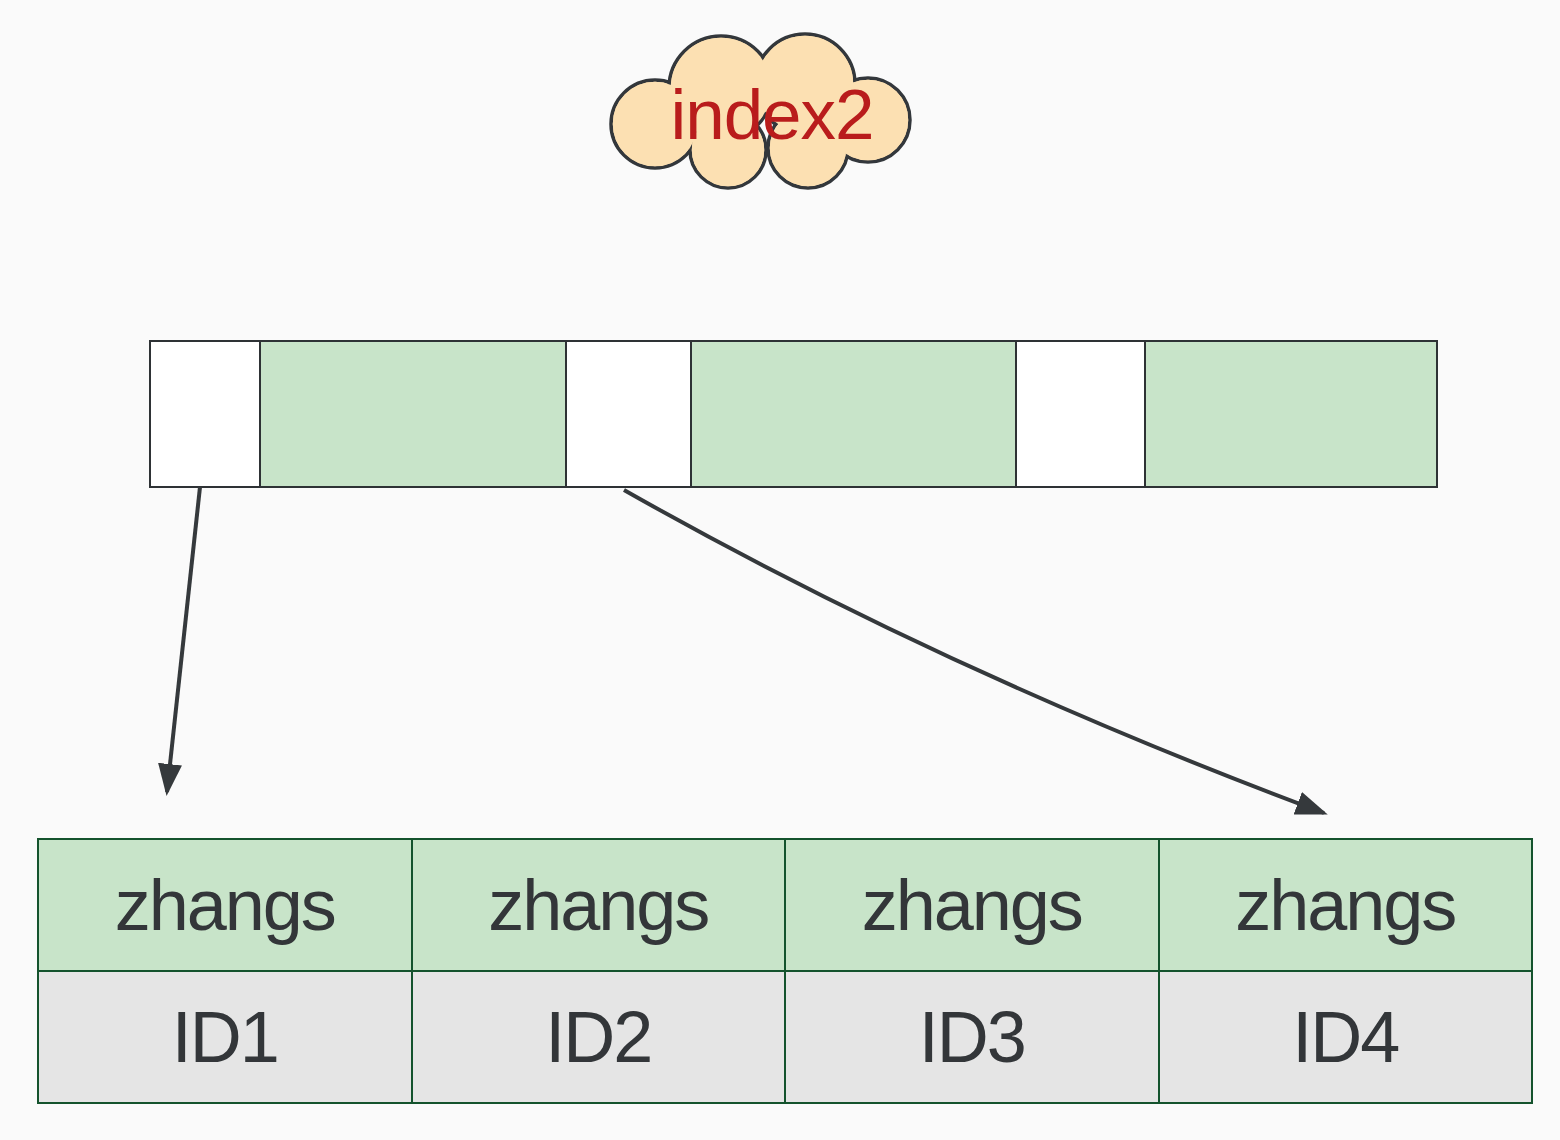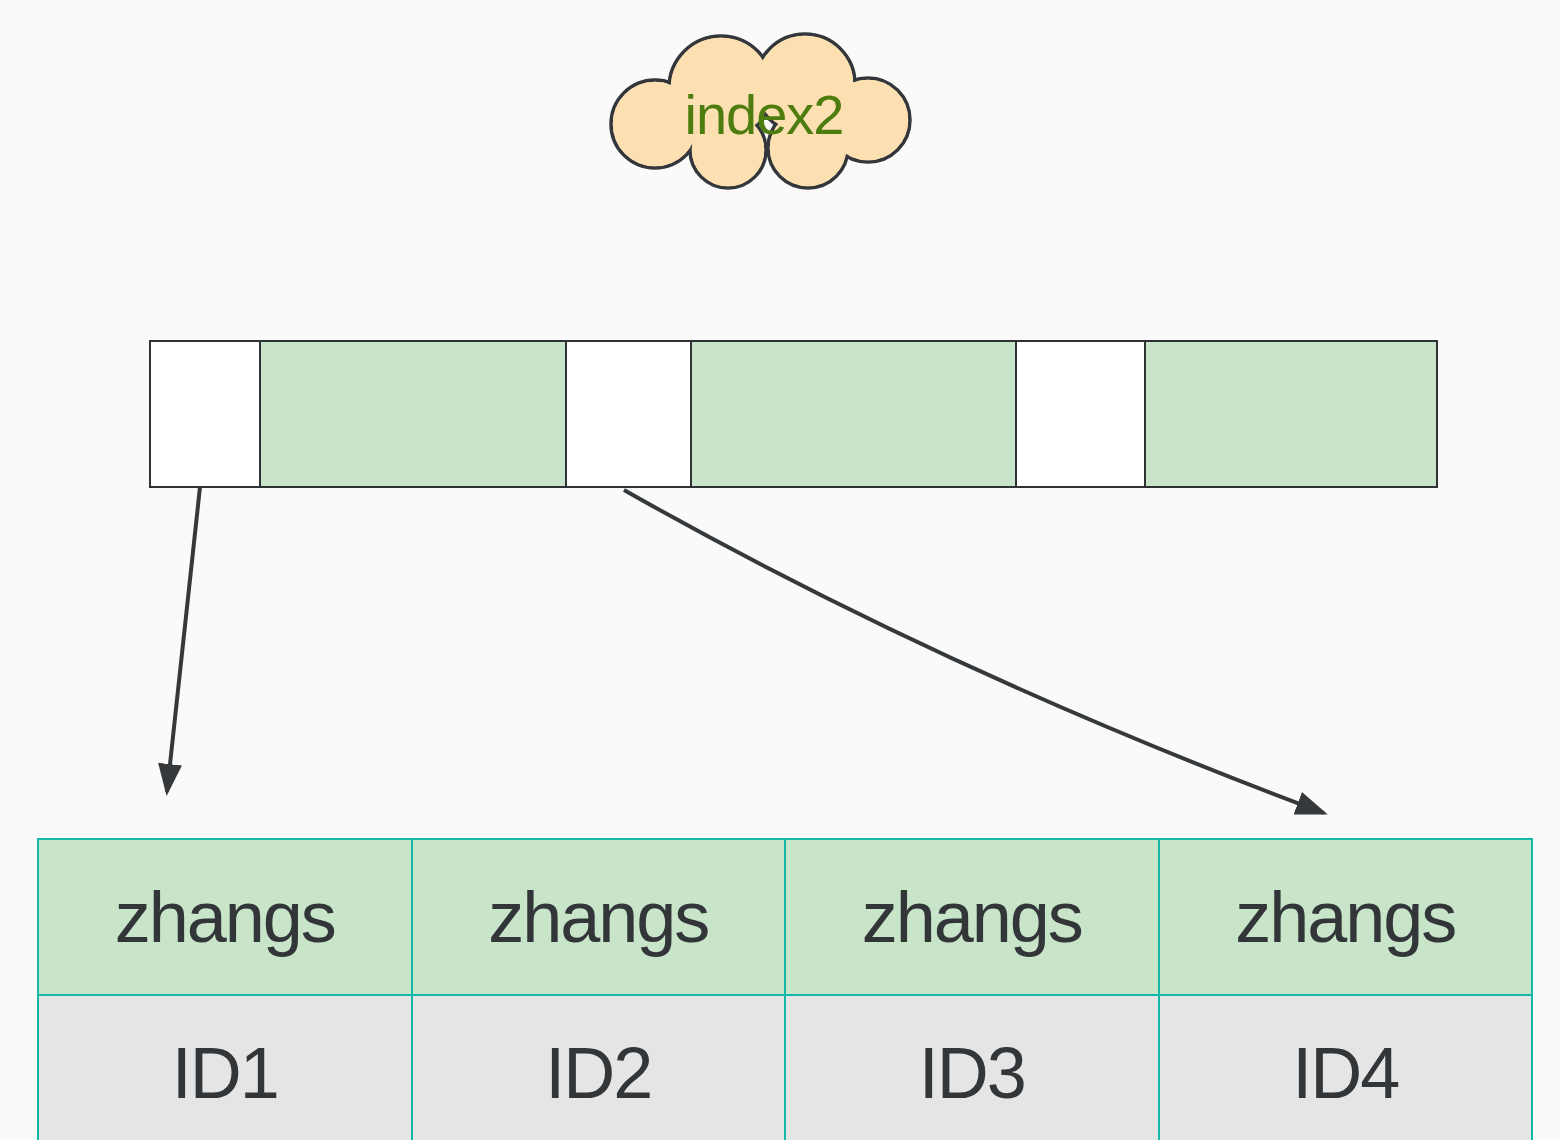--- a/index.html
+++ b/index.html
@@ -26,28 +26,28 @@
     height: 170px;
   }
   .cloud svg {
     position: absolute;
     left: 0; top: 0;
     width: 100%; height: 100%;
     overflow: visible;
   }
   .cloud-label {
     position: absolute;
-    left: 4px; top: 0;
+    left: 12px; top: 0;
     width: 100%; height: 100%;
     display: flex;
     align-items: center;
     justify-content: center;
-    font-size: 56px;
+    font-size: 71px;
     letter-spacing: -1px;
-    color: #4d7c0f;
+    color: #b91c1c;
     padding-top: 2px;
     box-sizing: border-box;
   }
 
   
   .index-bar {
     position: absolute;
     left: 149px;
     top: 340px;
     width: 1289px;
@@ -80,28 +80,28 @@
   table.records {
     position: absolute;
     left: 37px;
     top: 838px;
     width: 1496px;
     height: 264px;
     border-collapse: collapse;
     table-layout: fixed;
   }
   table.records td {
-    border: 2px solid #14b8a6;
+    border: 2px solid #14532d;
     text-align: center;
     vertical-align: middle;
     font-size: 72px;
     letter-spacing: -2px;
     color: #333639;
     height: 130px;
-    padding: 12px;
+    padding: 0;
   }
   tr.name-row td { background: #C8E4C9; }
   tr.id-row td   { background: #e5e5e5; }
 </style>
 </head>
 <body>
 
 <div class="canvas">
 
   <div class="cloud">

